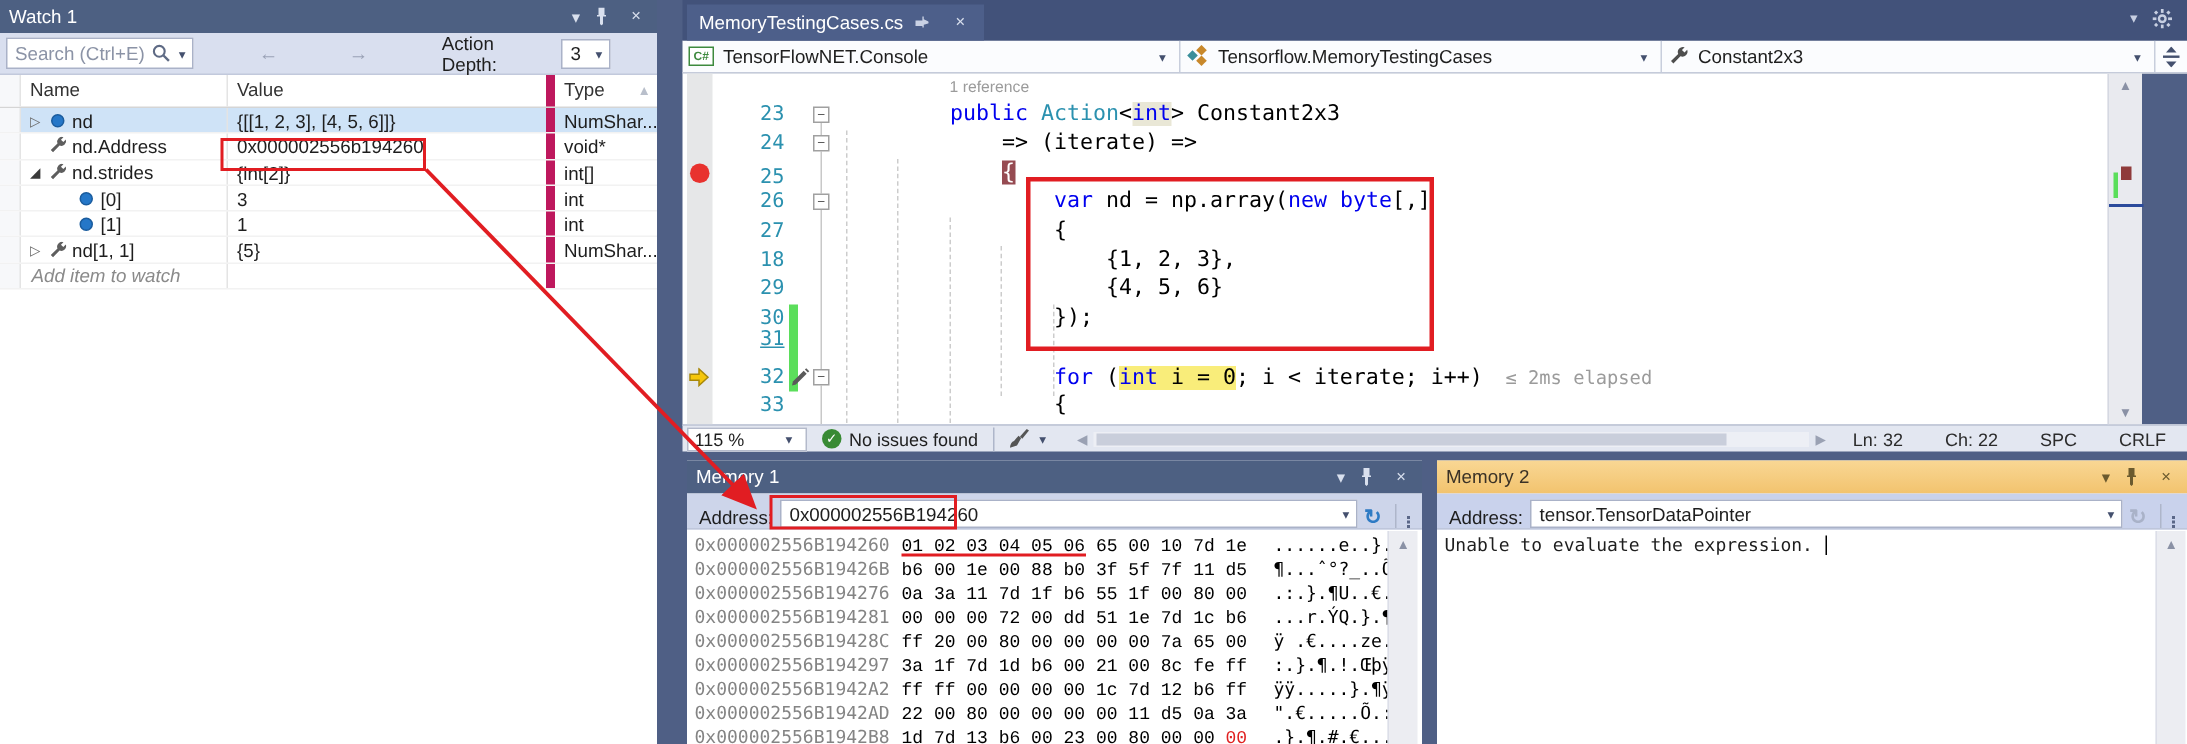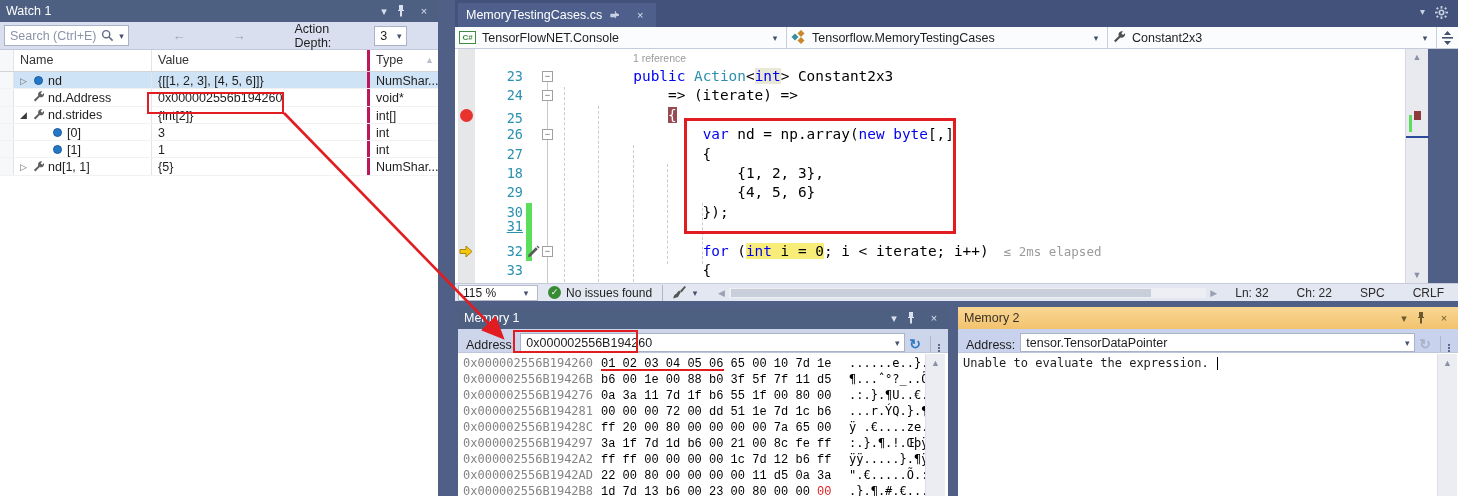--- a/index.html
+++ b/index.html
@@ -20,21 +20,21 @@
 
   
   #watch { left:0; top:0; width:438px; height:496px; }
   #watch .toolbar { height:28px; }
   #watch-search { width:228px; height:21px; }
   #watch-search .ph { color:#8B93A6; }
   .navarr { color:#9AA2B6; font-size:13px; margin:0 4px; }
   #grid-header { display:flex; height:22px; border-bottom:1px solid #D5D5D5; font-size:12.5px; color:#333; position:relative; }
   .c-strip { width:14px; border-right:1px solid #E4E4E4; background:#F7F8FA; flex:none; }
   .c-name { width:138px; padding:3px 0 0 6px; border-right:1px solid #E4E4E4; flex:none; }
-  .c-value { width:218px; padding:3px 0 0 6px; border-right:3px solid #be185d; flex:none; white-space:nowrap; overflow:hidden; }
+  .c-value { width:218px; padding:3px 0 0 6px; border-right:6px solid #be185d; flex:none; white-space:nowrap; overflow:hidden; }
   .c-type { flex:1; padding:3px 0 0 6px; white-space:nowrap; overflow:hidden; }
   .wrow { display:flex; height:17.3px; font-size:12.5px; border-bottom:1px solid #F2F2F2; }
   .wrow.sel .c-name, .wrow.sel .c-value, .wrow.sel .c-type { background:#CFE3F7; }
   .wrow .c-name { padding-top:1px; display:flex; align-items:center; padding-left:3px; }
   .wrow .c-value, .wrow .c-type { padding-top:2px; }
   .exp { width:13px; font-size:9px; color:#6B6B6B; text-align:center; flex:none; }
   .exp.filled { color:#3A3A3A; }
   .wicon { width:16px; flex:none; display:flex; align-items:center; justify-content:center; }
   .disc { width:9px; height:9px; border-radius:50%; background:#2577C8; border:1px solid #1A5C9E; }
   .ind2 { padding-left:22px !important; }
@@ -232,20 +232,28 @@
           <span class="wicon">
             <svg width="13" height="13" viewBox="0 0 14 14">
               <path d="M12.8 2.2a3.4 3.4 0 0 1-4.5 4.3L3.6 11.3 2 9.7l4.8-4.7A3.4 3.4 0 0 1 11.1.5L9.3 2.3l1.7 1.7z" fill="#5E5E5E"></path>
             </svg>
           </span>
           <span style="padding-left: 2px;">nd[1, 1]</span>
         </span>
         <span class="c-value">{5}</span>
         <span class="c-type">NumShar...</span>
       </div>
+      <div class="wrow">
+        <span class="c-strip"></span>
+        <span class="c-name">
+          <span class="wplaceholder" style="padding-left: 4px;">Add item to watch</span>
+        </span>
+        <span class="c-value"></span>
+        <span class="c-type"></span>
+      </div>
     </div>
 </div>
 
 <div id="editor" class="panel" style="background:transparent;">
   <div id="tabstrip">
     <div id="doc-tab">
       <span>MemoryTestingCases.cs</span>
       <span class="tico">
           <svg width="10" height="11" viewBox="0 0 10 12">
             <path d="M1 4v4h5V9h1V7l4-1V5L7 3V1H6v3z" fill="#C9D1E4"></path>

